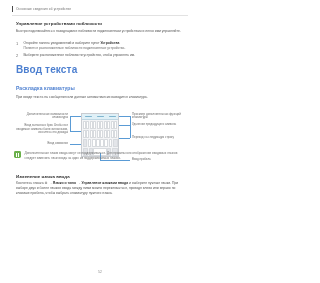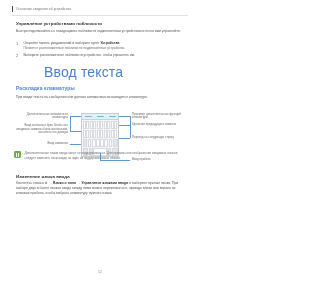--- a/index.html
+++ b/index.html
@@ -44,25 +44,24 @@
     position:absolute;
     left:16px;
     font-size:4.4px;
     font-weight:bold;
     color:#2f2f2f;
     letter-spacing:.05px;
   }
   .h1-blue{
     position:absolute;
     left:16px;
-    font-size:14px;
-    font-weight:normal;
+    font-size:10px;
+    font-weight:bold;
     color:#4c7fd0;
     letter-spacing:.15px;
-    margin-left:28px;
   }
   .h3-blue{
     position:absolute;
     left:16px;
     font-size:5px;
     font-weight:bold;
     color:#4c7fd0;
     letter-spacing:.08px;
   }
   .para{

